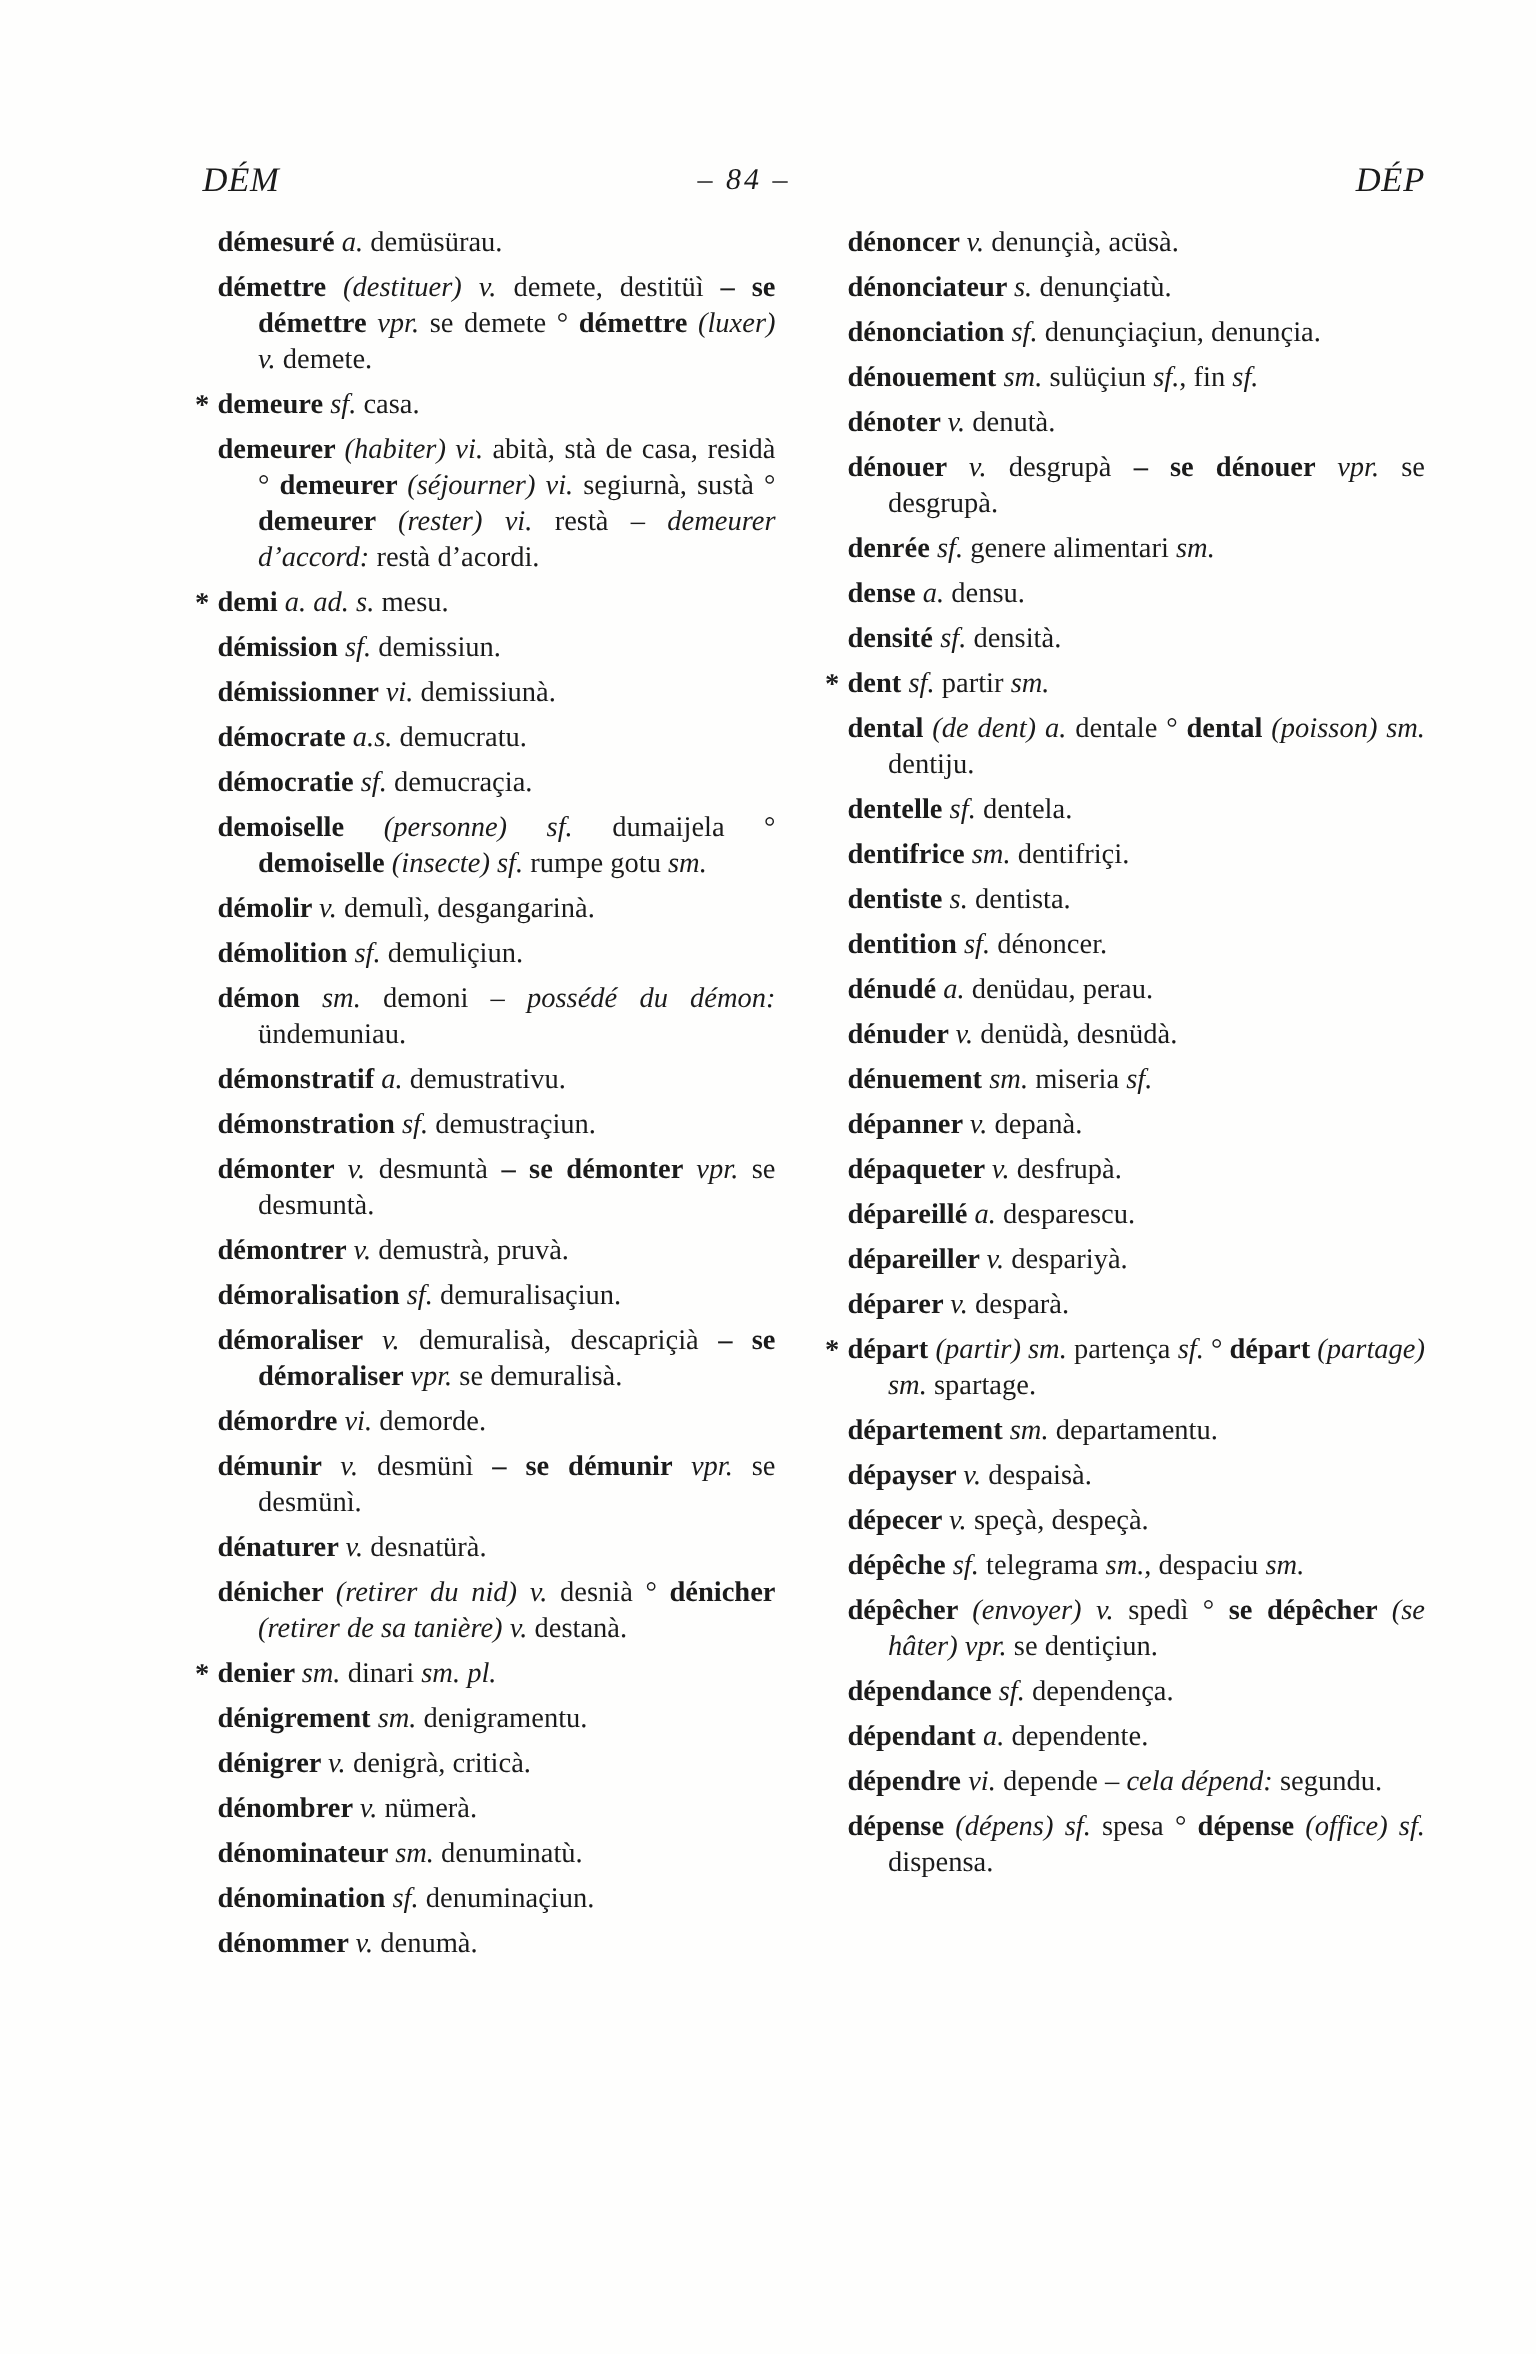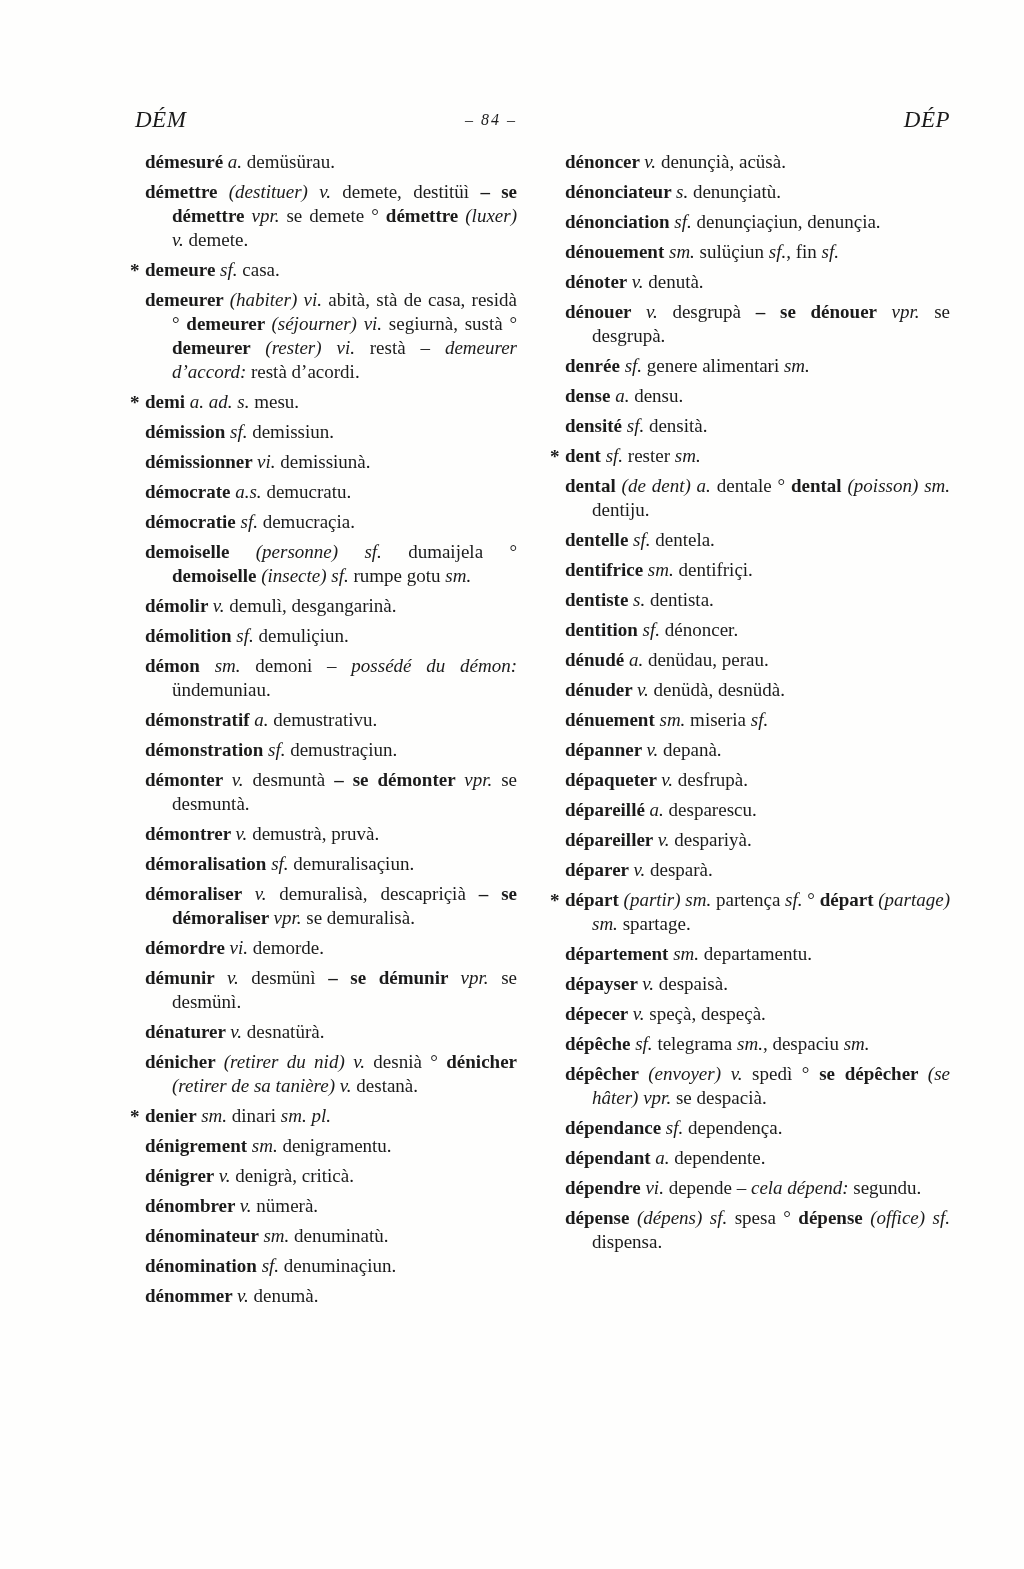--- a/index.html
+++ b/index.html
@@ -26,21 +26,21 @@
     font-size: 23px;
     letter-spacing: 0.5px;
     line-height: 28px;
     font-style: italic;
   }
   .page-number {
     position: absolute;
     left: 330px;
     top: 0;
     letter-spacing: 2px;
-    font-size: 16px;
+    font-size: 20px;
   }
   .columns {
     display: flex;
     margin-top: 16px;
     margin-left: 10px;
   }
   .col { width: 372px; }
   .col-left { margin-right: 48px; }
   .col-right { width: 385px; }
   .entry {
@@ -109,40 +109,40 @@
       <section class="col col-right" id="col-right">
           <p class="entry"><span class="seg-bold">dénoncer </span><span class="seg-italic">v. </span><span class="seg-roman">denunçià, acüsà.</span></p>
           <p class="entry"><span class="seg-bold">dénonciateur </span><span class="seg-italic">s. </span><span class="seg-roman">denunçiatù.</span></p>
           <p class="entry"><span class="seg-bold">dénonciation </span><span class="seg-italic">sf. </span><span class="seg-roman">denunçiaçiun, denunçia.</span></p>
           <p class="entry"><span class="seg-bold">dénouement </span><span class="seg-italic">sm. </span><span class="seg-roman">sulüçiun </span><span class="seg-italic">sf.</span><span class="seg-roman">, fin </span><span class="seg-italic">sf.</span></p>
           <p class="entry"><span class="seg-bold">dénoter </span><span class="seg-italic">v. </span><span class="seg-roman">denutà.</span></p>
           <p class="entry"><span class="seg-bold">dénouer </span><span class="seg-italic">v. </span><span class="seg-roman">desgrupà </span><span class="seg-bold">– se dénouer </span><span class="seg-italic">vpr. </span><span class="seg-roman">se desgrupà.</span></p>
           <p class="entry"><span class="seg-bold">denrée </span><span class="seg-italic">sf. </span><span class="seg-roman">genere alimentari </span><span class="seg-italic">sm.</span></p>
           <p class="entry"><span class="seg-bold">dense </span><span class="seg-italic">a. </span><span class="seg-roman">densu.</span></p>
           <p class="entry"><span class="seg-bold">densité </span><span class="seg-italic">sf. </span><span class="seg-roman">densità.</span></p>
-          <p class="entry"><span class="star">*</span><span class="seg-bold">dent </span><span class="seg-italic">sf. </span><span class="seg-roman">rester </span><span class="seg-italic">sm.</span></p>
+          <p class="entry"><span class="star">*</span><span class="seg-bold">dent </span><span class="seg-italic">sf. </span><span class="seg-roman">partir </span><span class="seg-italic">sm.</span></p>
           <p class="entry"><span class="seg-bold">dental </span><span class="seg-italic">(de dent) a. </span><span class="seg-roman">dentale ° </span><span class="seg-bold">dental </span><span class="seg-italic">(poisson) sm. </span><span class="seg-roman">dentiju.</span></p>
           <p class="entry"><span class="seg-bold">dentelle </span><span class="seg-italic">sf. </span><span class="seg-roman">dentela.</span></p>
           <p class="entry"><span class="seg-bold">dentifrice </span><span class="seg-italic">sm. </span><span class="seg-roman">dentifriçi.</span></p>
           <p class="entry"><span class="seg-bold">dentiste </span><span class="seg-italic">s. </span><span class="seg-roman">dentista.</span></p>
           <p class="entry"><span class="seg-bold">dentition </span><span class="seg-italic">sf. </span><span class="seg-roman">dénoncer.</span></p>
           <p class="entry"><span class="seg-bold">dénudé </span><span class="seg-italic">a. </span><span class="seg-roman">denüdau, perau.</span></p>
           <p class="entry"><span class="seg-bold">dénuder </span><span class="seg-italic">v. </span><span class="seg-roman">denüdà, desnüdà.</span></p>
           <p class="entry"><span class="seg-bold">dénuement </span><span class="seg-italic">sm. </span><span class="seg-roman">miseria </span><span class="seg-italic">sf.</span></p>
           <p class="entry"><span class="seg-bold">dépanner </span><span class="seg-italic">v. </span><span class="seg-roman">depanà.</span></p>
           <p class="entry"><span class="seg-bold">dépaqueter </span><span class="seg-italic">v. </span><span class="seg-roman">desfrupà.</span></p>
           <p class="entry"><span class="seg-bold">dépareillé </span><span class="seg-italic">a. </span><span class="seg-roman">desparescu.</span></p>
           <p class="entry"><span class="seg-bold">dépareiller </span><span class="seg-italic">v. </span><span class="seg-roman">despariyà.</span></p>
           <p class="entry"><span class="seg-bold">déparer </span><span class="seg-italic">v. </span><span class="seg-roman">desparà.</span></p>
           <p class="entry"><span class="star">*</span><span class="seg-bold">départ </span><span class="seg-italic">(partir) sm. </span><span class="seg-roman">partença </span><span class="seg-italic">sf. </span><span class="seg-roman">° </span><span class="seg-bold">départ </span><span class="seg-italic">(partage) sm. </span><span class="seg-roman">spartage.</span></p>
           <p class="entry"><span class="seg-bold">département </span><span class="seg-italic">sm. </span><span class="seg-roman">departamentu.</span></p>
           <p class="entry"><span class="seg-bold">dépayser </span><span class="seg-italic">v. </span><span class="seg-roman">despaisà.</span></p>
           <p class="entry"><span class="seg-bold">dépecer </span><span class="seg-italic">v. </span><span class="seg-roman">speçà, despeçà.</span></p>
           <p class="entry"><span class="seg-bold">dépêche </span><span class="seg-italic">sf. </span><span class="seg-roman">telegrama </span><span class="seg-italic">sm.</span><span class="seg-roman">, despaciu </span><span class="seg-italic">sm.</span></p>
-          <p class="entry"><span class="seg-bold">dépêcher </span><span class="seg-italic">(envoyer) v. </span><span class="seg-roman">spedì ° </span><span class="seg-bold">se dépêcher </span><span class="seg-italic">(se hâter) vpr. </span><span class="seg-roman">se despacià.</span></p>
+          <p class="entry"><span class="seg-bold">dépêcher </span><span class="seg-italic">(envoyer) v. </span><span class="seg-roman">spedì ° </span><span class="seg-bold">se dépêcher </span><span class="seg-italic">(se hâter) vpr. </span><span class="seg-roman">se dentiçiun.</span></p>
           <p class="entry"><span class="seg-bold">dépendance </span><span class="seg-italic">sf. </span><span class="seg-roman">dependença.</span></p>
           <p class="entry"><span class="seg-bold">dépendant </span><span class="seg-italic">a. </span><span class="seg-roman">dependente.</span></p>
           <p class="entry"><span class="seg-bold">dépendre </span><span class="seg-italic">vi. </span><span class="seg-roman">depende – </span><span class="seg-italic">cela dépend: </span><span class="seg-roman">segundu.</span></p>
           <p class="entry"><span class="seg-bold">dépense </span><span class="seg-italic">(dépens) sf. </span><span class="seg-roman">spesa ° </span><span class="seg-bold">dépense </span><span class="seg-italic">(office) sf. </span><span class="seg-roman">dispensa.</span></p>
         </section>
     </main>
   </div>
 </div>
 
 </body></html>

